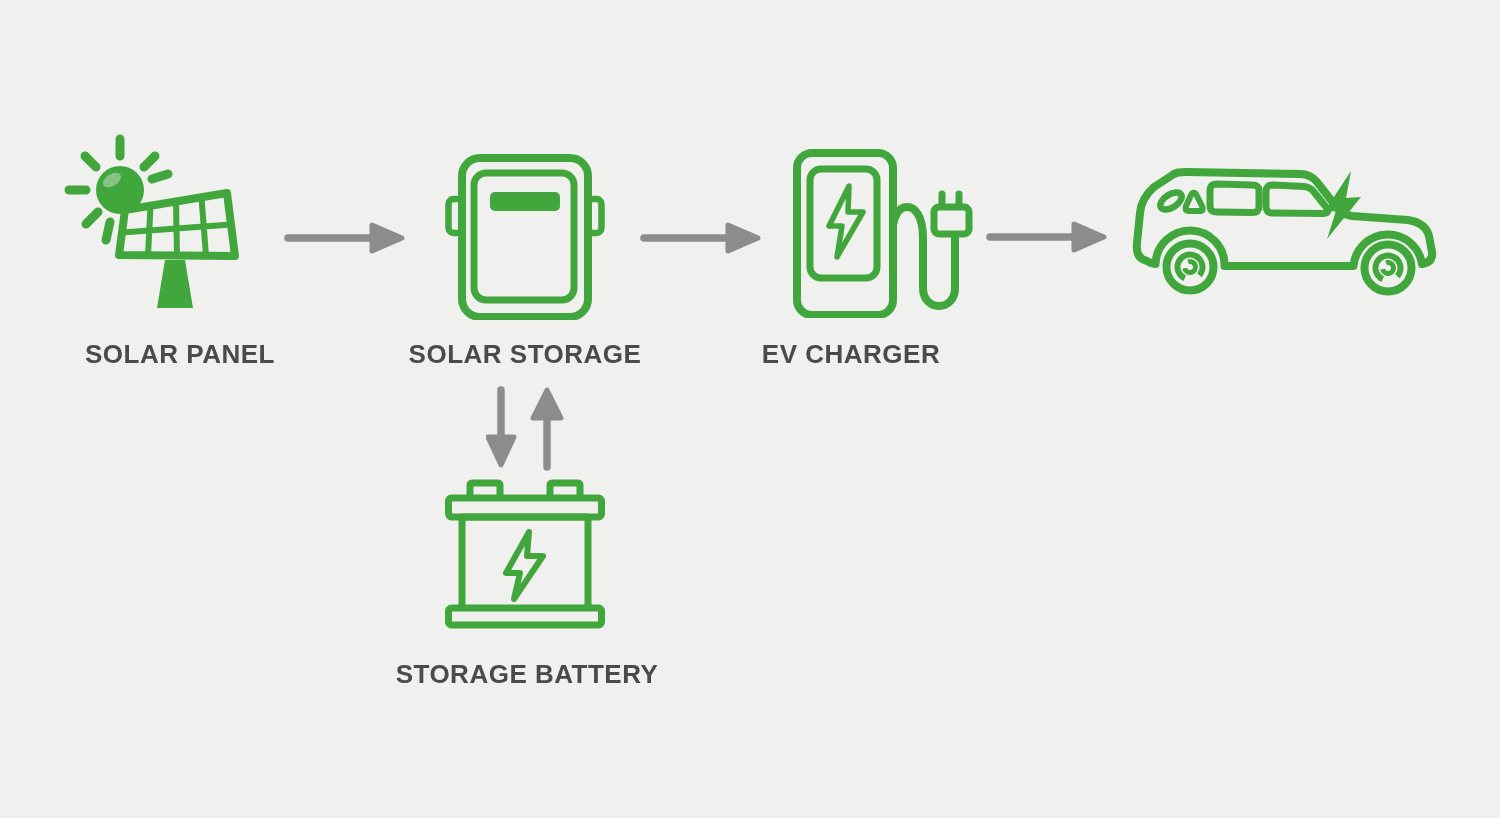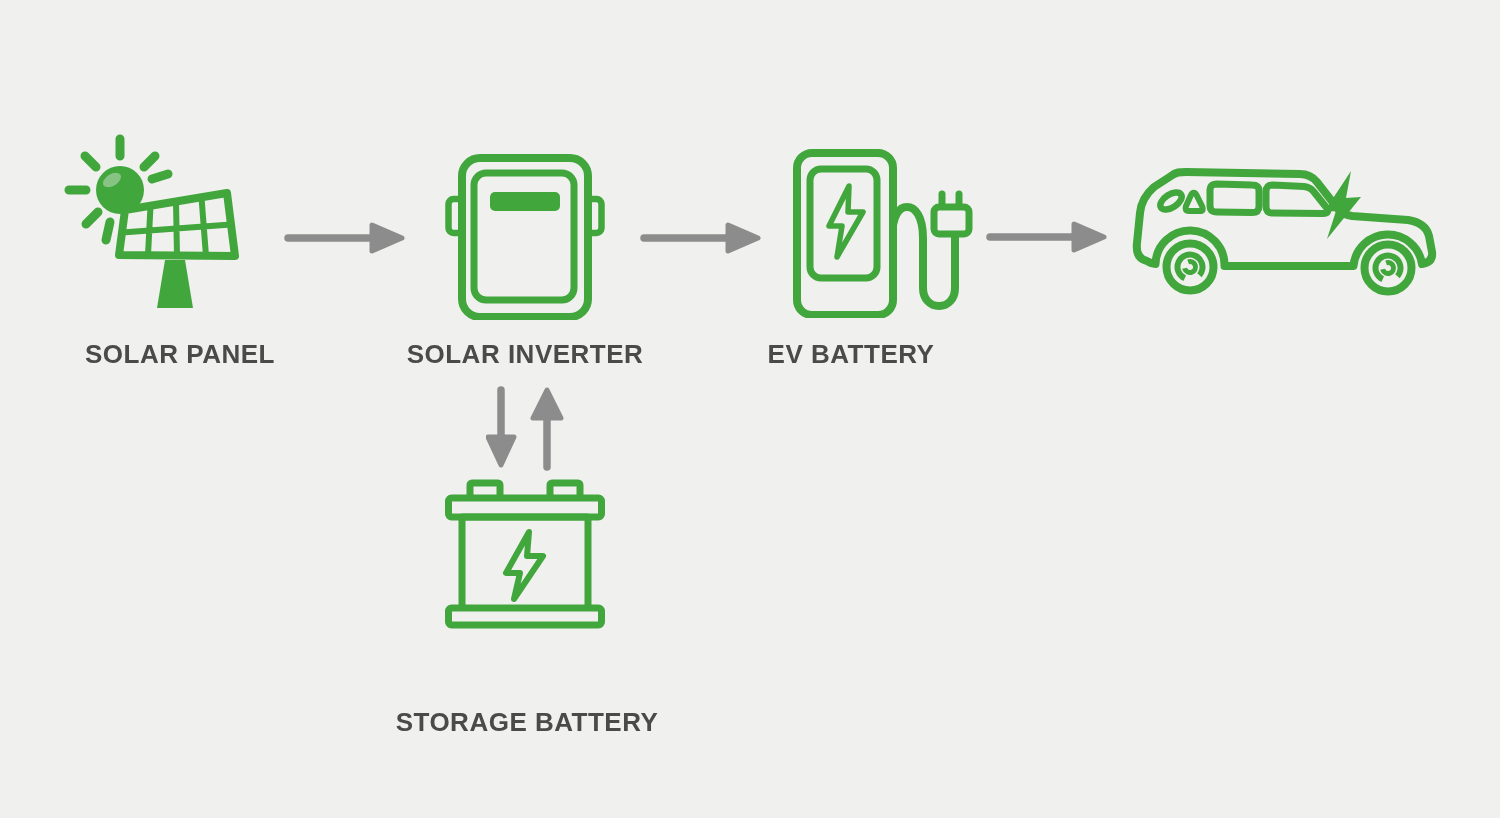--- a/index.html
+++ b/index.html
@@ -68,37 +68,37 @@
 
   <div class="abs" style="left:445px;top:153px;">
     <svg width="160" height="167" viewBox="0 0 160 167">
       <rect class="gs" x="3.5" y="46" width="15" height="34" rx="5" stroke-width="6.5"></rect>
       <rect class="gs" x="141.5" y="46" width="15" height="34" rx="5" stroke-width="6.5"></rect>
       <rect class="bgf" x="17" y="5" width="126" height="159" rx="18" stroke-width="8"></rect>
       <rect class="gs" x="29" y="20" width="100" height="127" rx="12" stroke-width="7"></rect>
       <rect class="gf" x="45" y="39" width="70" height="19" rx="5"></rect>
     </svg>
   </div>
-  <div class="label" style="left:385px;top:341px;">SOLAR INVERTER</div>
+  <div class="label" style="left:385px;top:341px;">SOLAR STORAGE</div>
 
   <svg class="abs" style="left:640px;top:221px;" width="122" height="34" viewBox="0 0 122 34">
     <use href="#arrow-right"></use>
   </svg>
 
   <div class="abs" style="left:793px;top:146px;">
     <svg width="185" height="172" viewBox="0 0 185 172">
       <path class="gs" stroke-width="8" stroke-linecap="round" d="M99 92 C99 70 106 61 114 61 C122 61 130 70 130 92 L130 142 C130 153 137 160 146 160 C155 160 162 153 162 142 L162 90"></path>
       <path class="gs" stroke-width="7" stroke-linecap="round" d="M149 59 L149 48 M166 59 L166 48"></path>
       <rect class="bgf" x="141" y="61" width="35" height="27" rx="5" stroke-width="7"></rect>
       <rect class="bgf" x="4" y="7" width="96" height="162" rx="15" stroke-width="8"></rect>
       <rect class="gs" x="17" y="23" width="67" height="109" rx="11" stroke-width="7"></rect>
       <path class="gs" stroke-width="5.5" stroke-linejoin="round" d="M56 40 L36 80 L49 80 L44 111 L70 66 L55 66 Z"></path>
     </svg>
   </div>
-  <div class="label" style="left:711px;top:341px;">EV BATTERY</div>
+  <div class="label" style="left:711px;top:341px;">EV CHARGER</div>
 
   <svg class="abs" style="left:986px;top:220px;" width="122" height="34" viewBox="0 0 122 34">
     <use href="#arrow-right"></use>
   </svg>
 
   <div class="abs" style="left:1125px;top:163px;">
     <svg width="320" height="140" viewBox="0 0 320 140">
       <path class="gs" stroke-width="8" stroke-linecap="round" stroke-linejoin="round" d="M22 98 C13 96 11 89 12 80 L15 50 C16 39 21 31 29 24 L46 13 C51 9 55 9 61 9 L175 11 C183 11 188 14 192 19 L213 46 C216 50 221 52 227 53 L283 57 C296 59 302 65 304 73 L307 89 C308 97 303 100 297 101 A34.5 34.5 0 0 0 228.5 103 L99.5 103 A34.5 34.5 0 0 0 30.5 101 C26 101 24 99 22 98 Z"></path>
       <ellipse class="gs" cx="46" cy="38" rx="12" ry="6.5" stroke-width="6.5" transform="rotate(-33 46 38)"></ellipse>
       <path class="gs" stroke-width="6" stroke-linejoin="round" d="M75 48 L64 48 C60.5 48 60 46 61 43 L66 32 C67.5 29 70 29 71.5 32 L77 43 C78.5 46.5 78 48 75 48 Z"></path>
@@ -124,15 +124,15 @@
   <div class="abs" style="left:445px;top:477px;">
     <svg width="160" height="152" viewBox="0 0 160 152">
       <rect class="gs" x="25" y="6" width="30" height="18" rx="2" stroke-width="7"></rect>
       <rect class="gs" x="105" y="6" width="30" height="18" rx="2" stroke-width="7"></rect>
       <rect class="bgf" x="3.5" y="21" width="153" height="19" rx="3" stroke-width="7"></rect>
       <rect class="gs" x="17" y="40" width="126" height="93" rx="1" stroke-width="7"></rect>
       <rect class="bgf" x="3.5" y="131" width="153" height="17" rx="3" stroke-width="7"></rect>
       <path class="gs" stroke-width="6" stroke-linejoin="round" d="M84 55 L61 96 L75 96 L69 122 L98 79 L82 79 Z"></path>
     </svg>
   </div>
-  <div class="label" style="left:387px;top:661px;margin-top:48px;">STORAGE BATTERY</div>
+  <div class="label" style="left:387px;top:661px;">STORAGE BATTERY</div>
 
 </div>
 
 </body></html>

